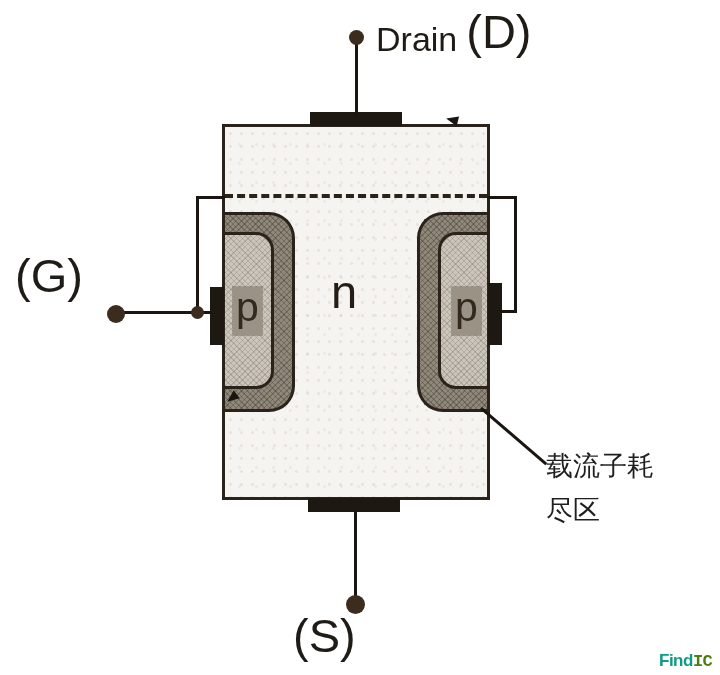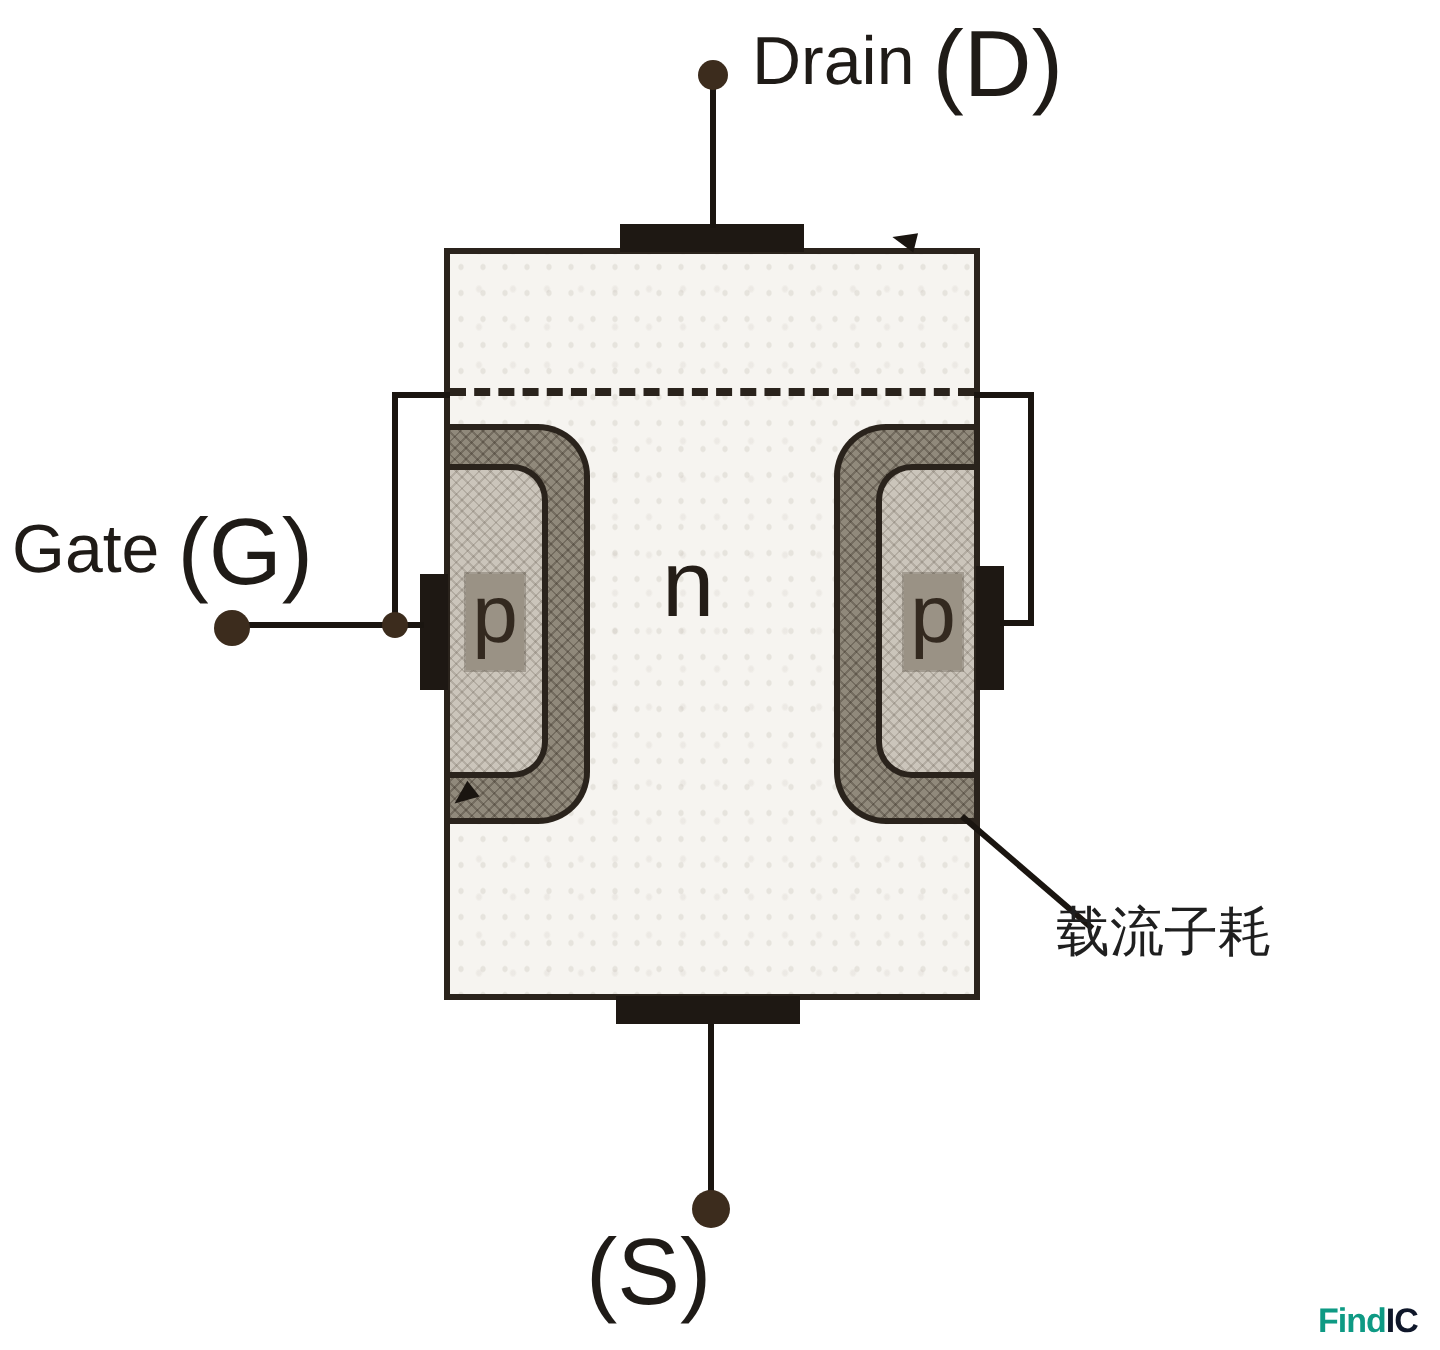--- a/index.html
+++ b/index.html
@@ -74,42 +74,42 @@
   .dot.junction{left:191px;top:306px;width:13px;height:13px;}
   .dot.source{left:346px;top:595px;width:19px;height:19px;}
 
   
   .mark{width:0;height:0;border-top:5px solid transparent;border-bottom:5px solid transparent;
     border-right:12px solid #1a1510;}
   .mark.top-edge{left:446px;top:115px;transform:rotate(14deg);}
   .mark.band-edge{left:226px;top:393px;transform:rotate(-38deg);}
 
   
-  .term-label{display:flex;align-items:center;white-space:nowrap;color:#1f1b17;}
+  .term-label{display:flex;align-items:flex-end;white-space:nowrap;color:#1f1b17;}
   .term-label .nm{font-size:34px;}
   .term-label .sym{font-size:47px;margin-left:9px;}
   .lbl-drain{left:376px;top:4px;}
   .lbl-gate{left:6px;top:248px;}
   .lbl-source{left:284px;top:608px;}
 
   
   .n-letter{left:331px;top:268px;font-size:47px;color:#241d17;line-height:1;}
   .p-box{width:29px;height:48px;background:#9a9285;display:flex;align-items:center;
     justify-content:center;box-shadow:0 0 0 1px rgba(90,80,68,0.35);}
   .p-box span{font-size:41px;line-height:0.8;color:#33291f;transform:translateY(-4px);}
   .p-box.left{left:233px;top:287px;}
   .p-box.right{left:452px;top:287px;}
 
   
-  .annot{left:528px;top:444px;font-size:27px;line-height:1.63;color:#1f1f1f;font-family:Liberation Serif, serif;}
+  .annot{left:546px;top:444px;font-size:27px;line-height:1.63;color:#1f1f1f;font-family:Liberation Serif, serif;}
 
   
   .watermark{left:659px;top:651px;font-size:17px;font-weight:bold;letter-spacing:-0.5px;white-space:nowrap;}
   .watermark .g{color:#0e9a84;margin-top:16px;}
-  .watermark .o{color:#0f172a;}
+  .watermark .o{color:#4d7c0f;font-family:Liberation Mono, monospace;}
 </style>
 </head>
 <body>
 
 <div class="abs device-body"></div>
 <div class="abs dashed-line"></div>
 
 <div class="abs band left"></div>
 <div class="abs band right"></div>
 <div class="abs core left"></div>
@@ -136,32 +136,32 @@
 <div class="abs dot source"></div>
 
 <div class="abs mark top-edge"></div>
 <div class="abs mark band-edge"></div>
 
 <div class="abs term-label lbl-drain">
   <span class="nm">Drain</span>
   <span class="sym">(D)</span>
 </div>
 <div class="abs term-label lbl-gate">
-  <span class="nm">Gate</span>
   <span class="sym">(G)</span>
 </div>
 <div class="abs term-label lbl-source">
   <span class="sym">(S)</span>
 </div>
 
 <div class="abs n-letter">n</div>
 <div class="abs p-box left">
   <span>p</span>
 </div>
 <div class="abs p-box right">
   <span>p</span>
 </div>
 
 <div class="abs annot">
   <div>载流子耗</div>
+  <div>尽区</div>
 </div>
 
 <div class="abs watermark"><span class="g">Find</span><span class="o">IC</span></div>
 
 </body></html>

